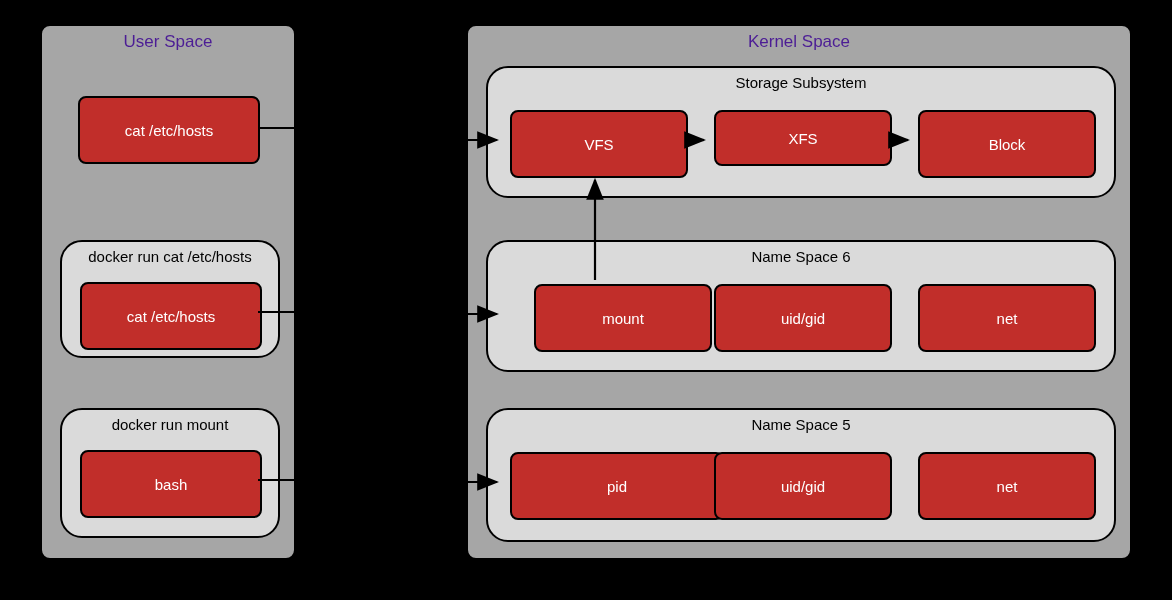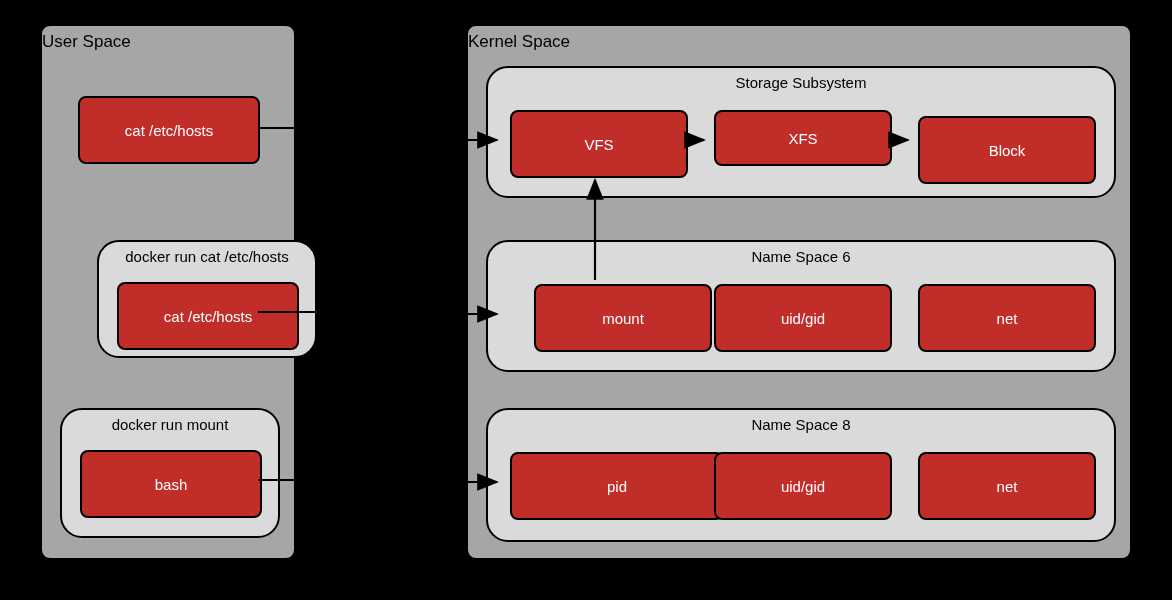--- a/index.html
+++ b/index.html
@@ -11,22 +11,23 @@
     font-family: Arial, Helvetica, sans-serif;
     position: relative;
   }
   .panel {
     position: absolute;
     background: #a6a6a6;
     border: 2px solid #000;
     border-radius: 10px;
   }
   .panel-title {
-    color: #000000;
+    color: #4c1d95;
     font-size: 17px;
+    text-align: center;
     padding-top: 6px;
   }
   .subpanel {
     position: absolute;
     background: #dadada;
     border: 2px solid #000;
     border-radius: 22px;
   }
   .subpanel-title {
     color: #000;
@@ -57,21 +58,21 @@
 </head>
 <body>
 
 <div class="panel" style="left:40px; top:24px; width:256px; height:536px;">
   <div class="panel-title">User Space</div>
 
   <div class="redbox" style="left:36px; top:70px; width:182px; height:68px;">
     <span>cat /etc/hosts</span>
   </div>
 
-  <div class="subpanel" style="left:18px; top:214px; width:220px; height:118px;margin-left:37px;">
+  <div class="subpanel" style="left:18px; top:214px; width:220px; height:118px;">
     <div class="subpanel-title">docker run cat /etc/hosts</div>
     <div class="redbox" style="left:18px; top:40px; width:182px; height:68px;">
       <span>cat /etc/hosts</span>
     </div>
   </div>
 
   <div class="subpanel" style="left:18px; top:382px; width:220px; height:130px;">
     <div class="subpanel-title">docker run mount</div>
     <div class="redbox" style="left:18px; top:40px; width:182px; height:68px;">
       <span>bash</span>
@@ -83,40 +84,40 @@
   <div class="panel-title">Kernel Space</div>
 
   <div class="subpanel" style="left:18px; top:40px; width:630px; height:132px;">
     <div class="subpanel-title">Storage Subsystem</div>
     <div class="redbox" style="left:22px; top:42px; width:178px; height:68px;">
       <span>VFS</span>
     </div>
     <div class="redbox" style="left:226px; top:42px; width:178px; height:56px;">
       <span>XFS</span>
     </div>
-    <div class="redbox" style="left:430px; top:48px; width:178px; height:68px;">
+    <div class="redbox" style="left:430px; top:42px; width:178px; height:68px;">
       <span>Block</span>
     </div>
   </div>
 
   <div class="subpanel" style="left:18px; top:214px; width:630px; height:132px;">
     <div class="subpanel-title">Name Space 6</div>
     <div class="redbox" style="left:22px; top:42px; width:178px; height:68px;margin-left:24px;">
       <span>mount</span>
     </div>
     <div class="redbox" style="left:226px; top:42px; width:178px; height:68px;">
       <span>uid/gid</span>
     </div>
     <div class="redbox" style="left:430px; top:42px; width:178px; height:68px;">
       <span>net</span>
     </div>
   </div>
 
   <div class="subpanel" style="left:18px; top:382px; width:630px; height:134px;">
-    <div class="subpanel-title">Name Space 8</div>
+    <div class="subpanel-title">Name Space 5</div>
     <div class="redbox" style="left:22px; top:42px; width:214px; height:68px;">
       <span>pid</span>
     </div>
     <div class="redbox" style="left:226px; top:42px; width:178px; height:68px;">
       <span>uid/gid</span>
     </div>
     <div class="redbox" style="left:430px; top:42px; width:178px; height:68px;">
       <span>net</span>
     </div>
   </div>

